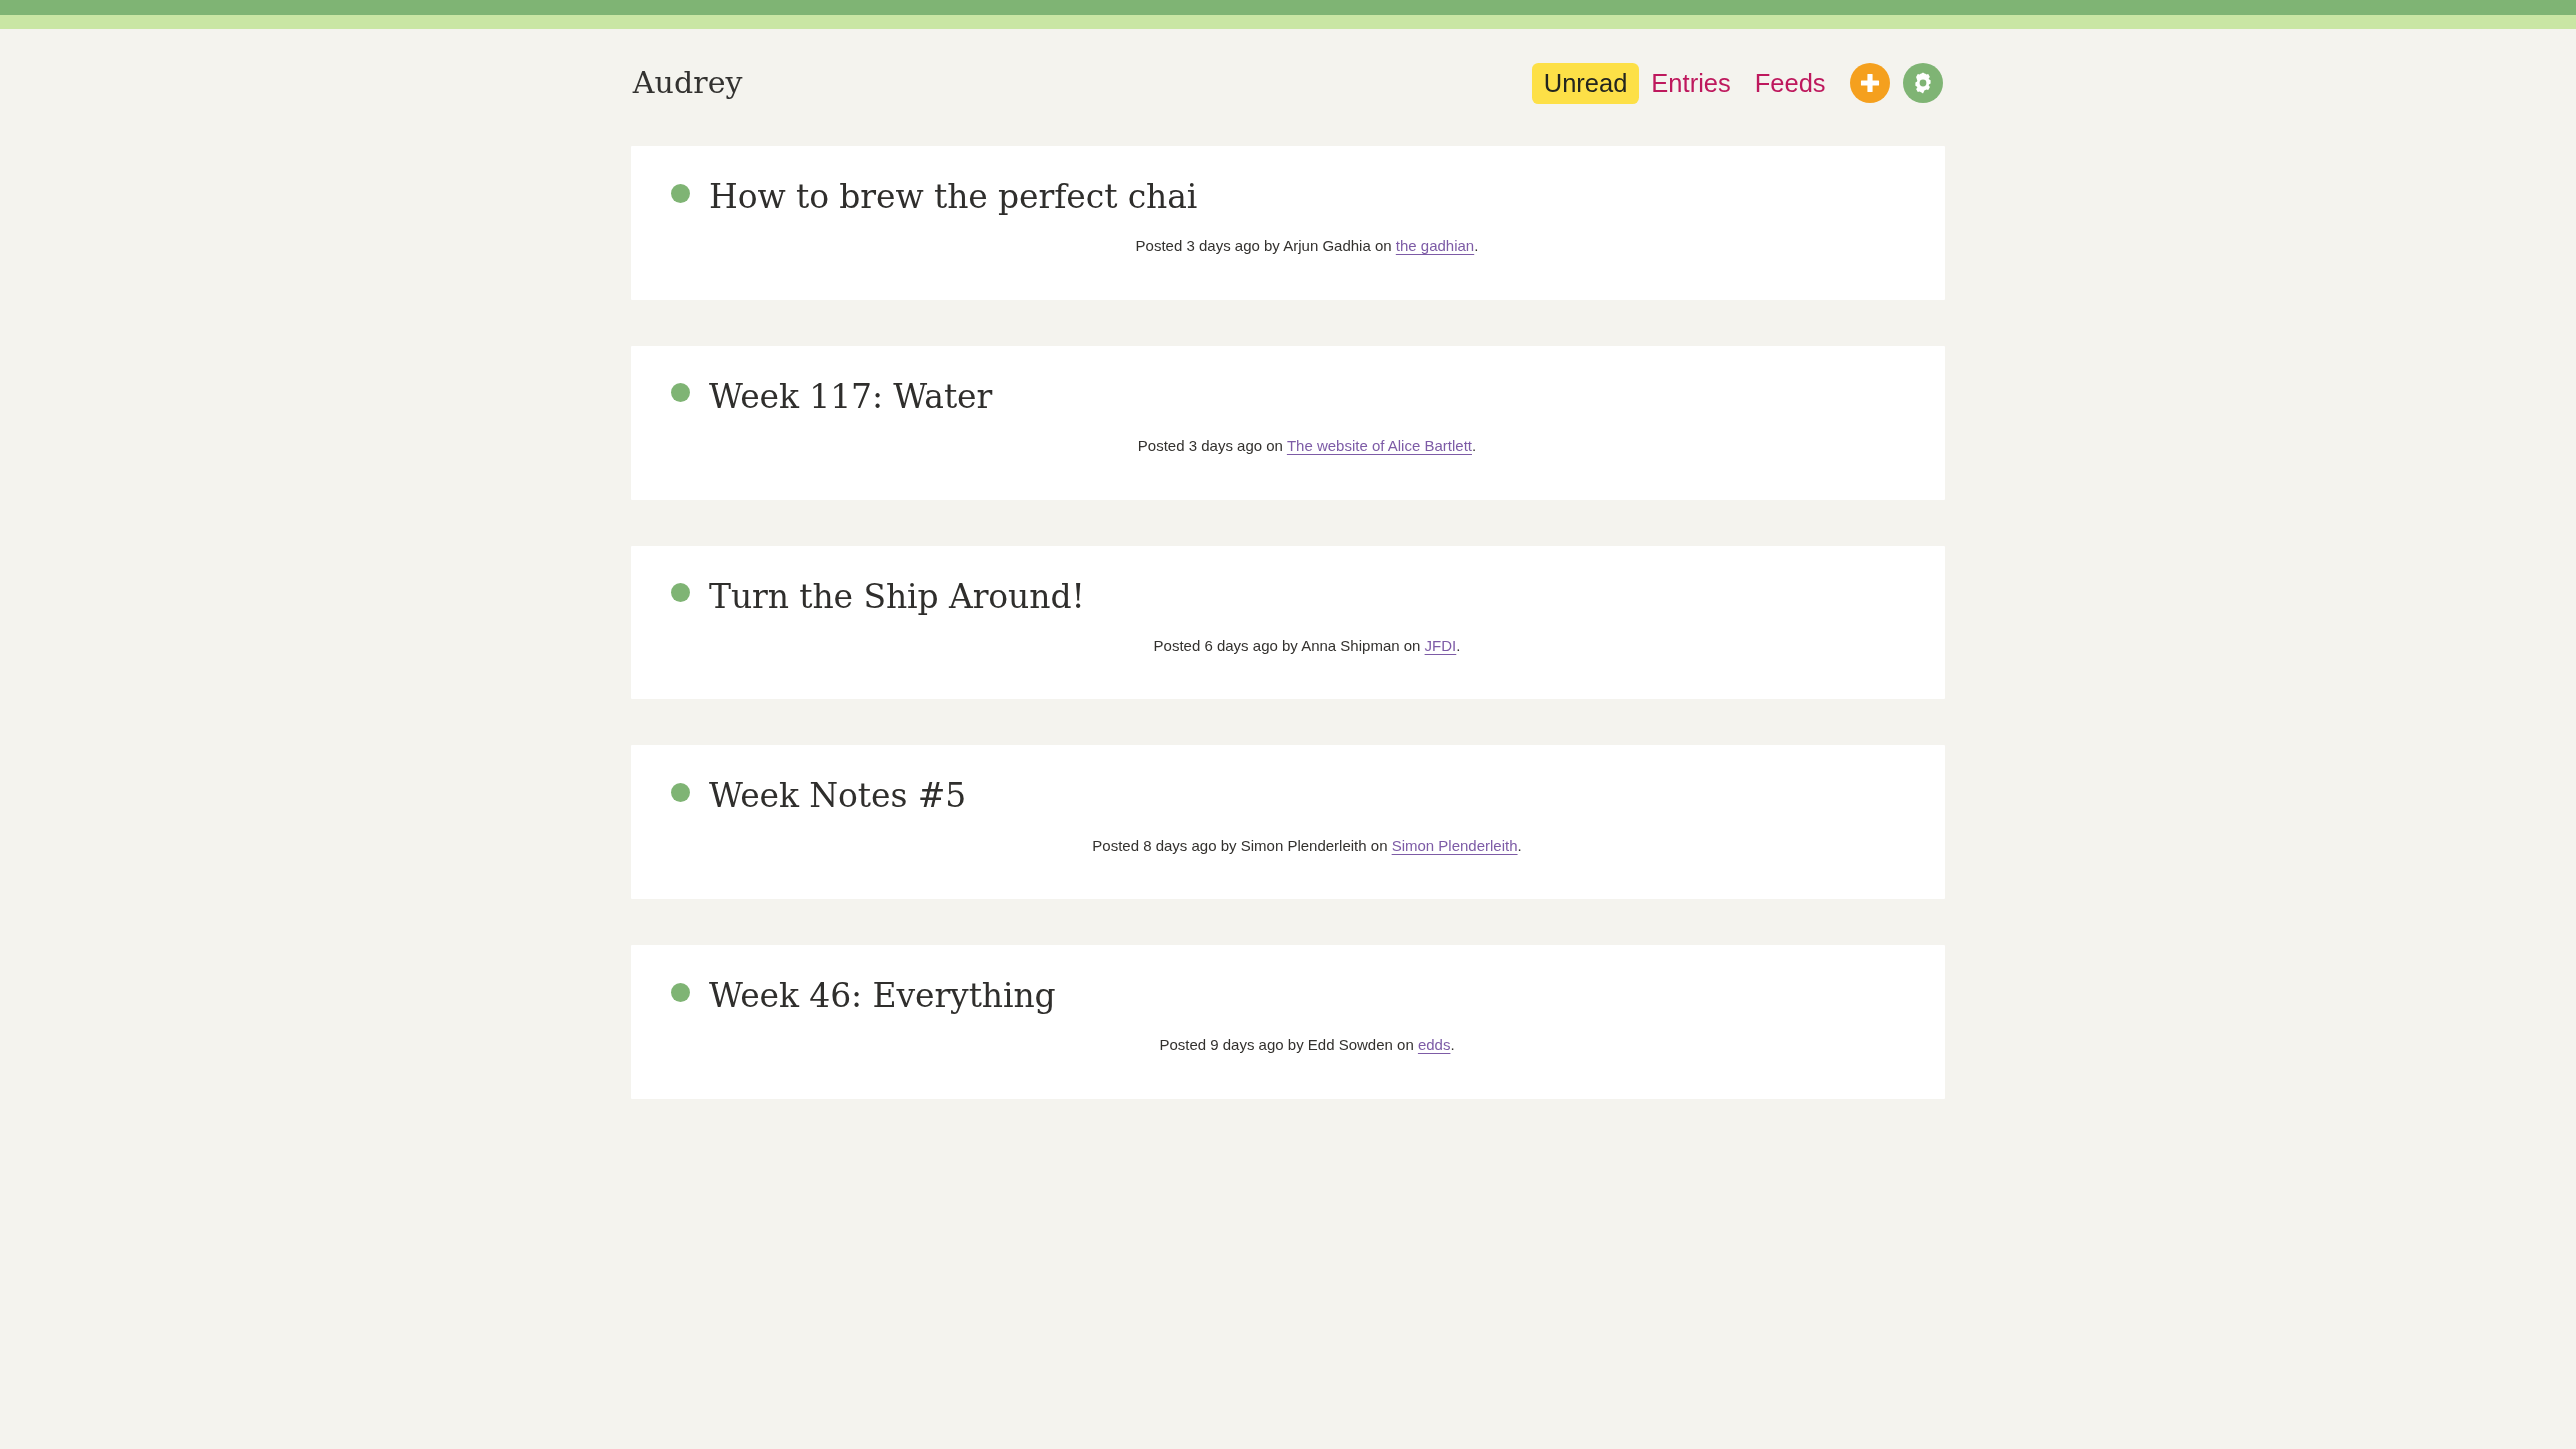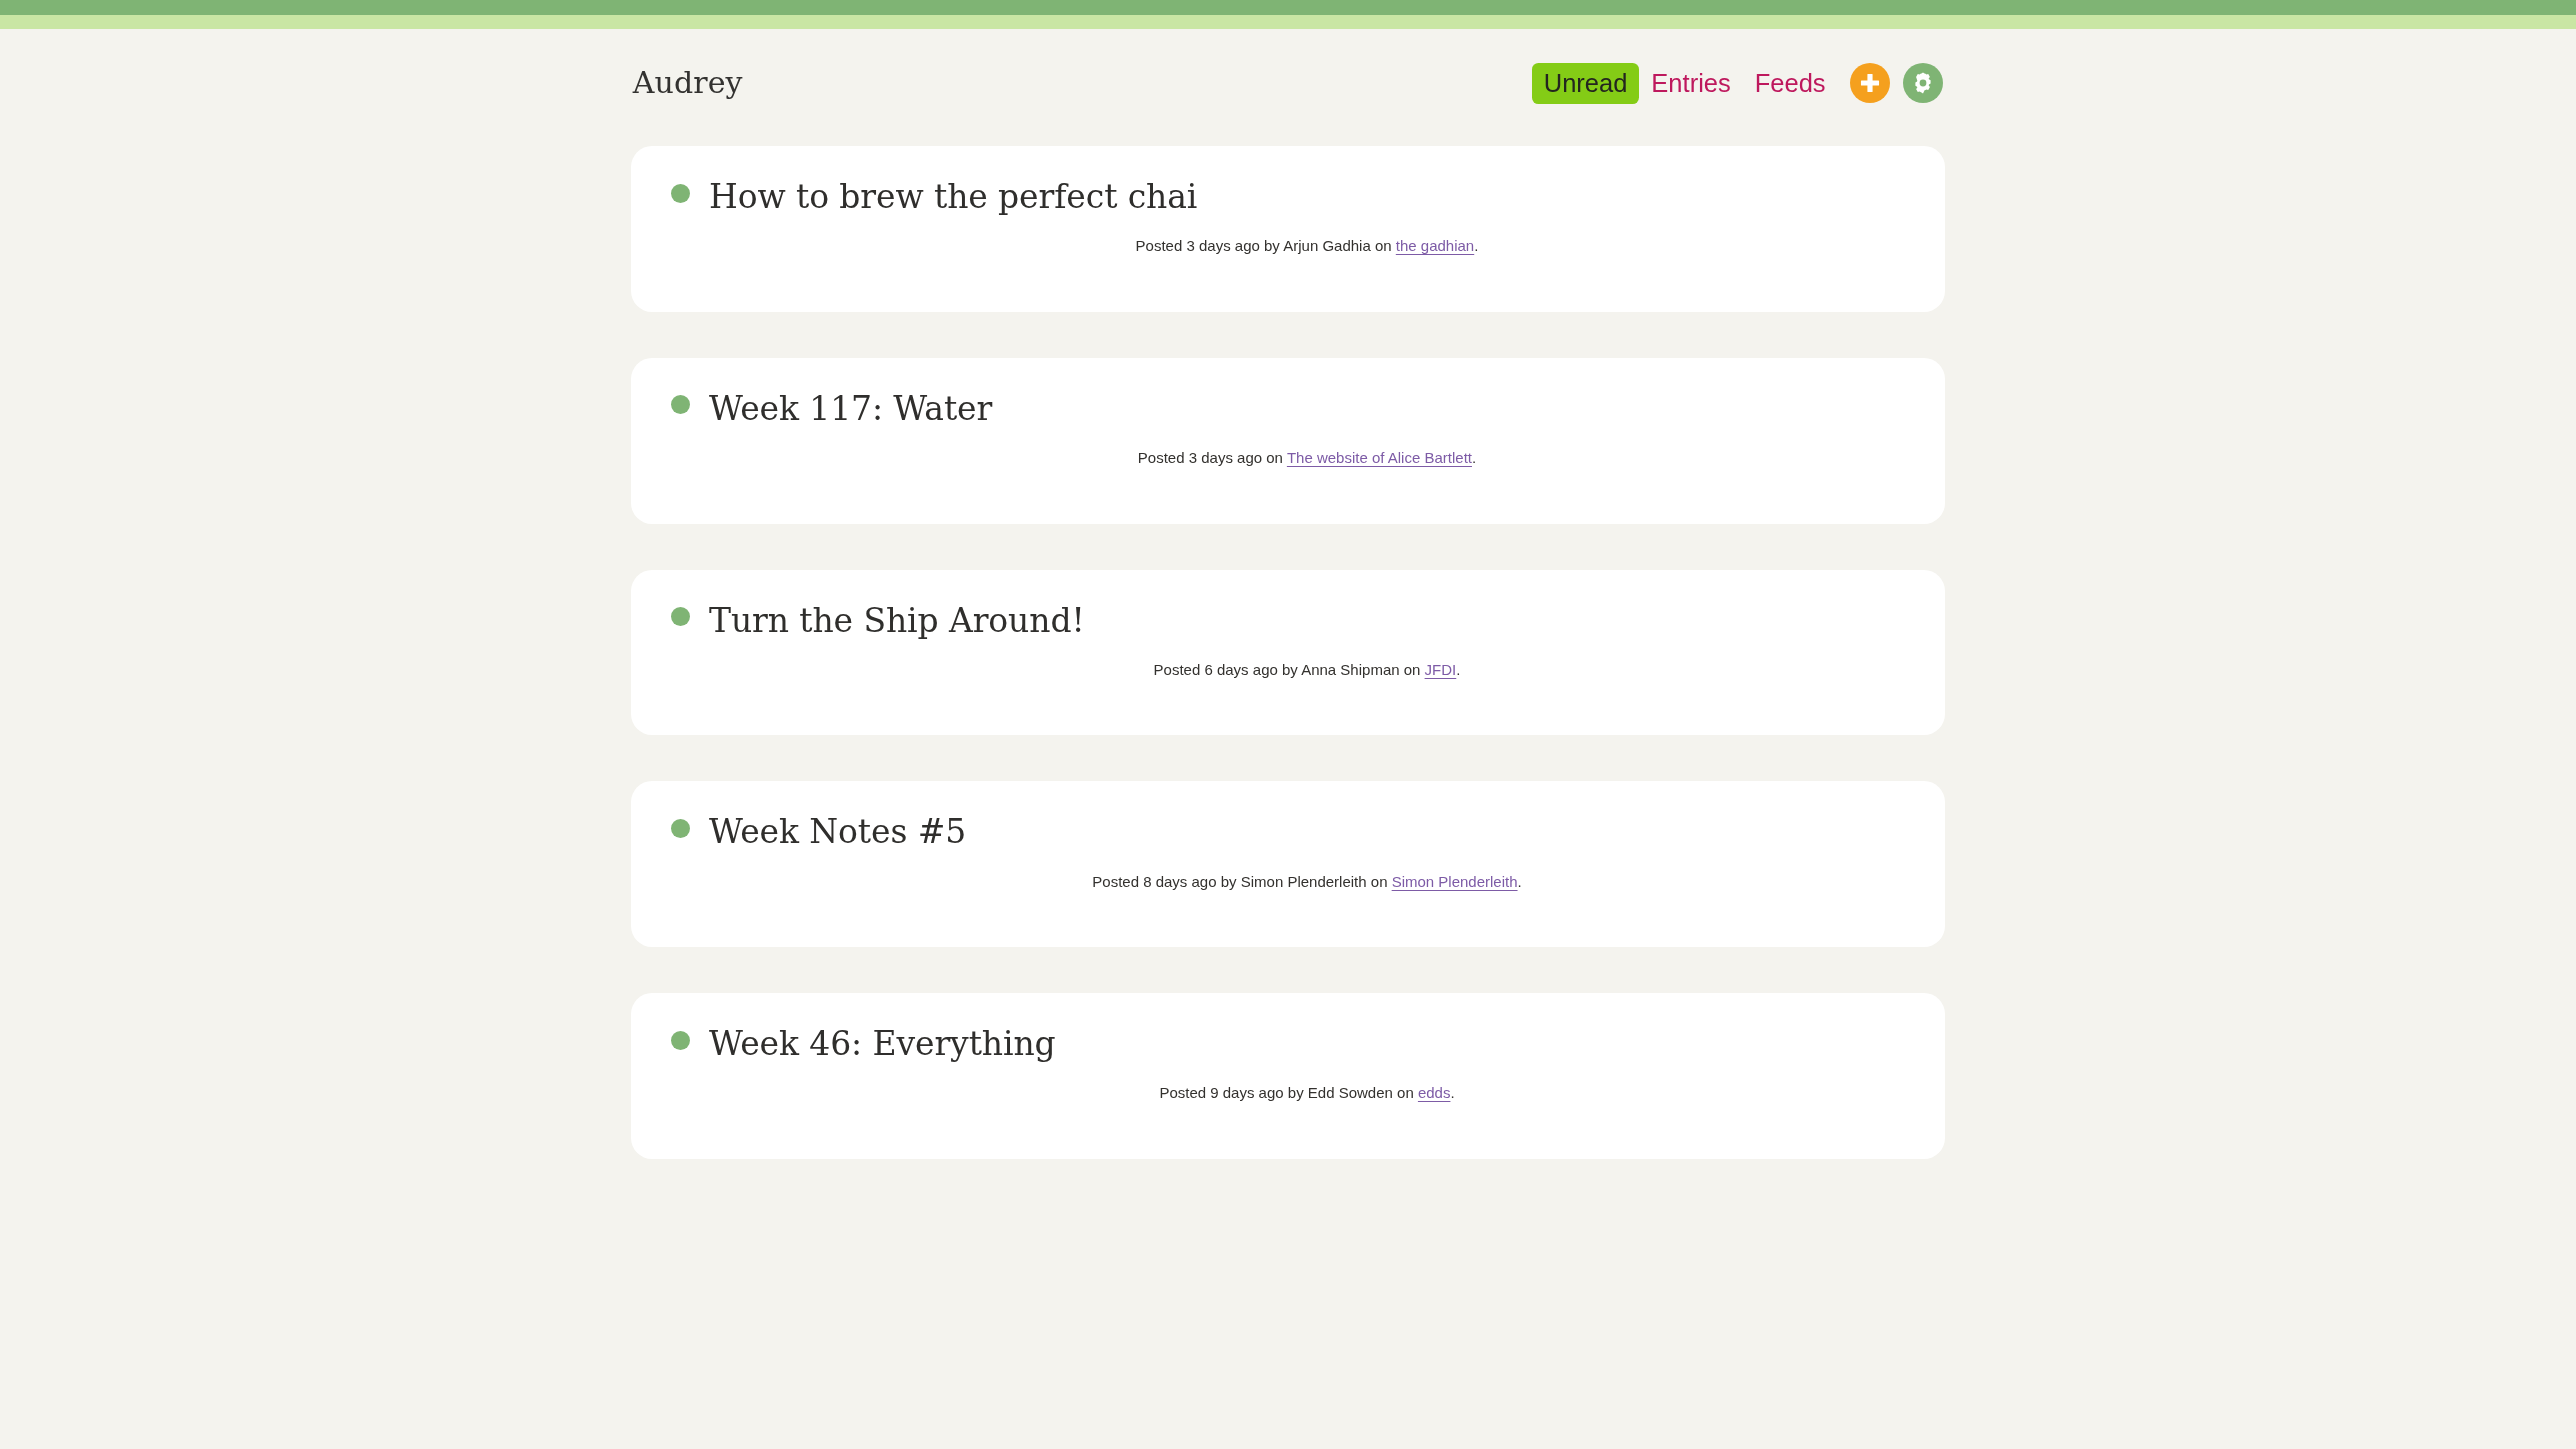--- a/index.html
+++ b/index.html
@@ -63,21 +63,21 @@
     font-size: 25.5px;
     color: #be185d;
     text-decoration: none;
     padding: 6.4px 12px;
     border-radius: 6.4px;
     line-height: 1.12;
     white-space: nowrap;
     display: inline-block;
   }
   .nav-link.is-active {
-    background: #84cc16;
+    background: #fde047;
     color: #23251f;
   }
   .icon-btn {
     width: 40px;
     height: 40px;
     border-radius: 50%;
     display: inline-flex;
     align-items: center;
     justify-content: center;
     margin-left: 12.8px;
@@ -94,22 +94,22 @@
   .entry-list {
     margin-top: 33px;
     display: flex;
     flex-direction: column;
     gap: 46px;
     list-style: none;
     padding: 0;
   }
   .entry-card {
     background: #ffffff;
-    border-radius: 21px;
-    padding: 31px 40px 56px 40px;
+    border-radius: 1px;
+    padding: 31px 40px 44px 40px;
     position: relative;
   }
   .entry-head {
     display: flex;
     align-items: baseline;
     gap: 0;
   }
   .unread-dot {
     width: 19px;
     height: 19px;

